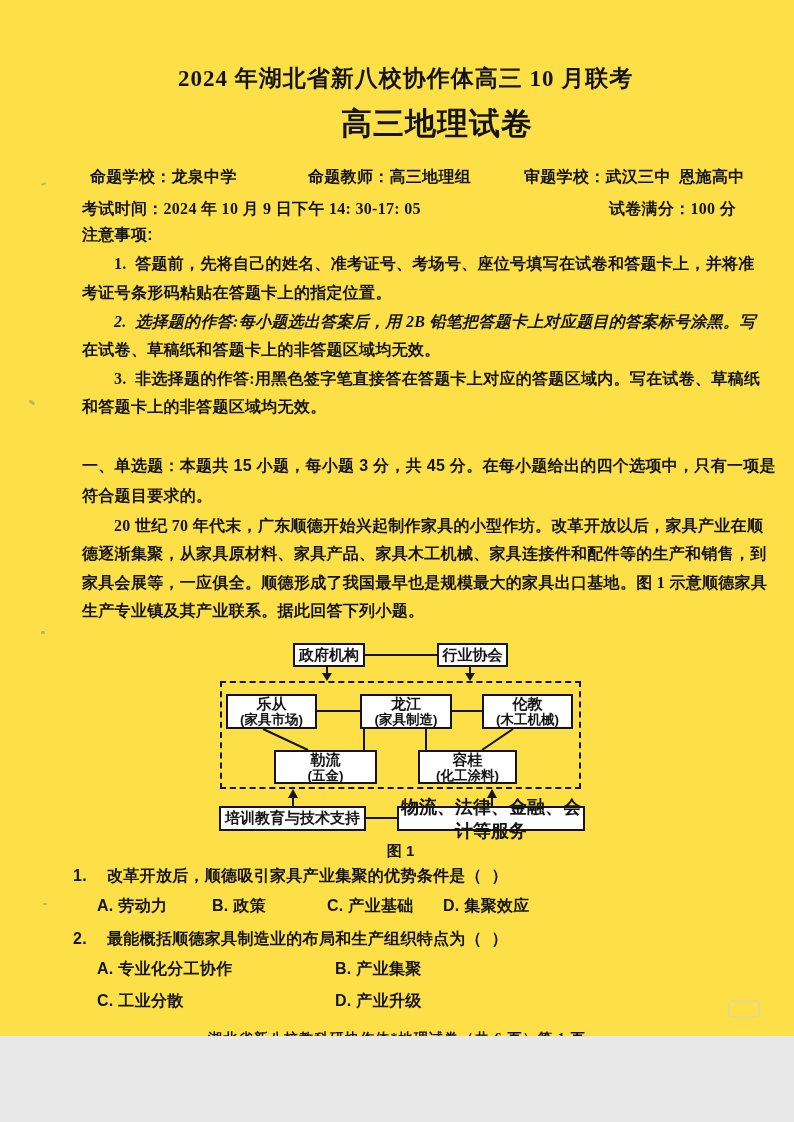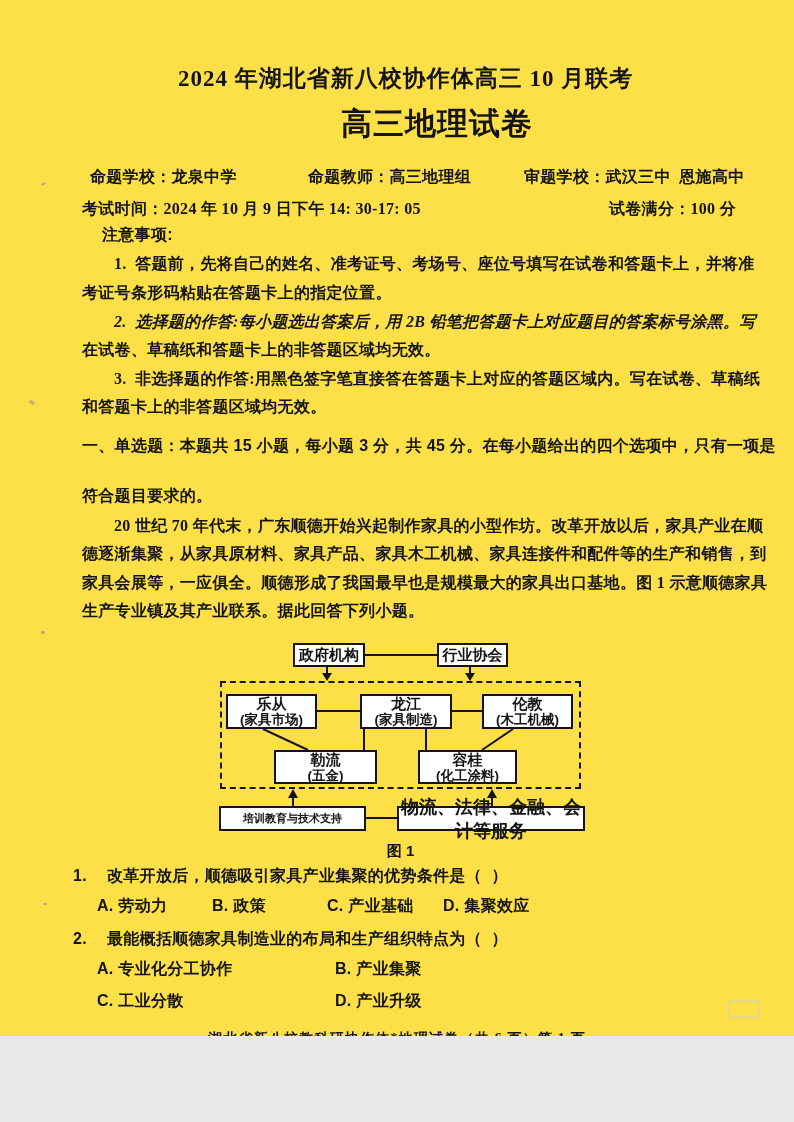--- a/index.html
+++ b/index.html
@@ -44,29 +44,29 @@
 
   <div class="abs serif t-title" style="left:178px;top:67px;">2024 年湖北省新八校协作体高三 10 月联考</div>
   <div class="abs serif t-subtitle" style="left:312px;top:108px;">高三地理试卷</div>
 
   <div class="abs serif t-meta" style="left:82px;top:169px;margin-left:8px;">命题学校：龙泉中学</div>
   <div class="abs serif t-meta" style="left:308px;top:169px;">命题教师：高三地理组</div>
   <div class="abs serif t-meta" style="left:524px;top:169px;">审题学校：武汉三中  恩施高中</div>
   <div class="abs serif t-meta" style="left:82px;top:201px;">考试时间：2024 年 10 月 9 日下午 14: 30-17: 05</div>
   <div class="abs serif t-meta" style="left:609px;top:201px;">试卷满分：100 分</div>
 
-  <div class="abs sans t-head" style="left:82px;top:227px;margin-left:20px;">注意事项:</div>
+  <div class="abs sans t-head" style="left:82px;top:227px;">注意事项:</div>
   <div class="abs serif t-body" style="left:114px;top:256px;">1.  答题前，先将自己的姓名、准考证号、考场号、座位号填写在试卷和答题卡上，并将准</div>
   <div class="abs serif t-body" style="left:82px;top:285px;">考证号条形码粘贴在答题卡上的指定位置。</div>
   <div class="abs serif t-body" style="left:114px;top:314px;font-style:italic;">2.  选择题的作答:每小题选出答案后，用 2B 铅笔把答题卡上对应题目的答案标号涂黑。写</div>
   <div class="abs serif t-body" style="left:82px;top:342px;">在试卷、草稿纸和答题卡上的非答题区域均无效。</div>
   <div class="abs serif t-body" style="left:114px;top:371px;">3.  非选择题的作答:用黑色签字笔直接答在答题卡上对应的答题区域内。写在试卷、草稿纸</div>
   <div class="abs serif t-body" style="left:82px;top:399px;">和答题卡上的非答题区域均无效。</div>
 
-  <div class="abs sans t-head" style="left:82px;top:438px;">一、单选题：本题共 15 小题，每小题 3 分，共 45 分。在每小题给出的四个选项中，只有一项是</div>
+  <div class="abs sans t-head" style="left:82px;top:458px;">一、单选题：本题共 15 小题，每小题 3 分，共 45 分。在每小题给出的四个选项中，只有一项是</div>
   <div class="abs sans t-head" style="left:82px;top:488px;">符合题目要求的。</div>
 
   <div class="abs serif t-body" style="left:114px;top:518px;">20 世纪 70 年代末，广东顺德开始兴起制作家具的小型作坊。改革开放以后，家具产业在顺</div>
   <div class="abs serif t-body" style="left:82px;top:546px;">德逐渐集聚，从家具原材料、家具产品、家具木工机械、家具连接件和配件等的生产和销售，到</div>
   <div class="abs serif t-body" style="left:82px;top:575px;">家具会展等，一应俱全。顺德形成了我国最早也是规模最大的家具出口基地。图 1 示意顺德家具</div>
   <div class="abs serif t-body" style="left:82px;top:603px;">生产专业镇及其产业联系。据此回答下列小题。</div>
 
   <div class="fig">
     <svg width="794" height="226" viewBox="0 0 794 226" fill="none" stroke="#141414" stroke-width="2">
 
@@ -111,21 +111,21 @@
     </div>
     <div class="fig-box" style="left:274px;top:110px;width:103px;height:34px;">
       <span class="nm">勒流</span>
       <span class="ind">(五金)</span>
     </div>
     <div class="fig-box" style="left:418px;top:110px;width:99px;height:34px;">
       <span class="nm">容桂</span>
       <span class="ind">(化工涂料)</span>
     </div>
 
-    <div class="fig-box" style="left:219px;top:166px;width:147px;height:25px;font-size:11px;">培训教育与技术支持</div>
+    <div class="fig-box" style="left:219px;top:166px;width:147px;height:25px;font-size:15px;">培训教育与技术支持</div>
     <div class="fig-box" style="left:397px;top:166px;width:188px;height:25px;font-size:18px;">物流、法律、金融、会计等服务</div>
 
     <div class="caption">图 1</div>
   </div>
 
   <div class="abs sans t-q" style="left:73px;top:868px;">1.</div>
   <div class="abs sans t-q" style="left:107px;top:868px;">改革开放后，顺德吸引家具产业集聚的优势条件是（  ）</div>
   <div class="abs sans t-q" style="left:97px;top:898px;">A. 劳动力</div>
   <div class="abs sans t-q" style="left:212px;top:898px;">B. 政策</div>
   <div class="abs sans t-q" style="left:327px;top:898px;">C. 产业基础</div>

